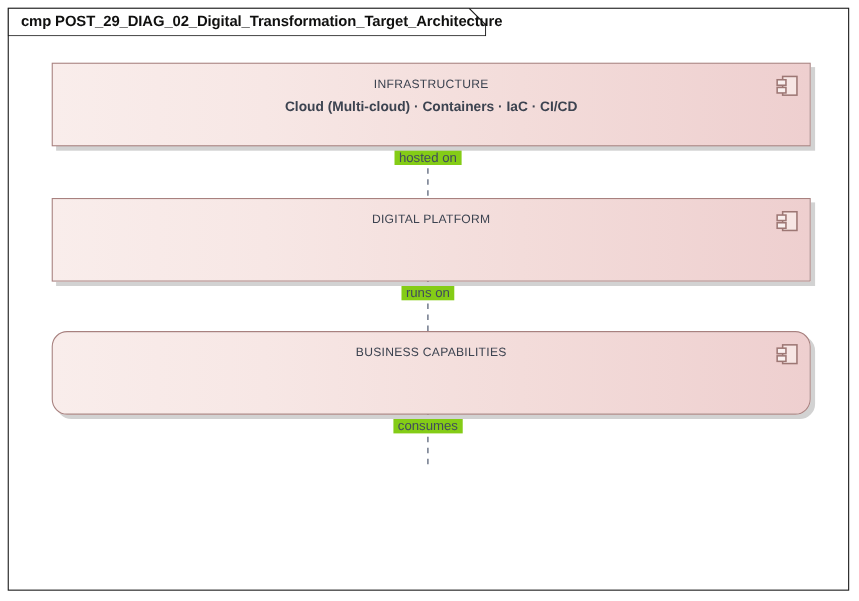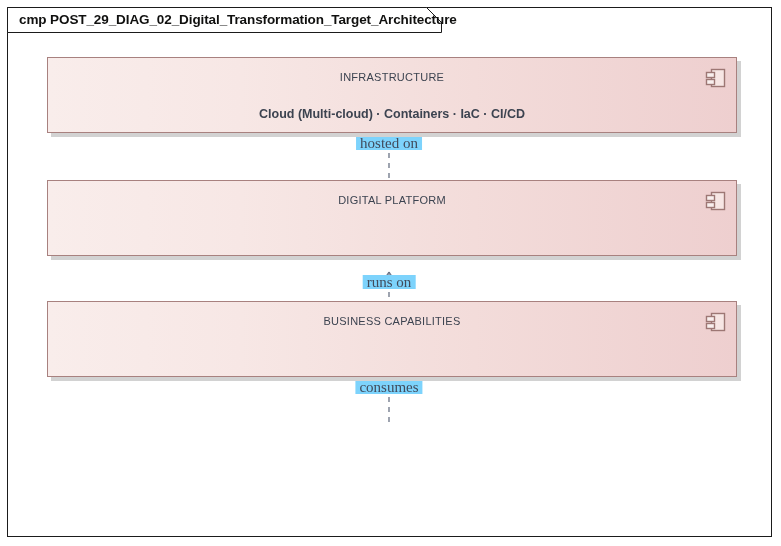--- a/index.html
+++ b/index.html
@@ -94,21 +94,21 @@
     color: #3c4350;
     letter-spacing: 0.25px;
     line-height: 16px;
     font-family: "Liberation Sans", "DejaVu Sans", sans-serif;
   }
   .component-subtitle {
     font-size: 12.5px;
     font-weight: 700;
     color: #3c4350;
     line-height: 20px;
-    margin-top: 19px;
+    margin-top: 2px;
     font-family: "Liberation Sans", "DejaVu Sans", sans-serif;
     text-align: center;
   }
 
   
   .component-icon {
     position: absolute;
     right: 9px;
     top: 9px;
     width: 22px;
@@ -129,26 +129,26 @@
     width: 100%;
     height: 100%;
     display: block;
   }
   .connector-label {
     position: absolute;
     left: 50%;
     transform: translateX(-50%);
     top: 3px;
     white-space: nowrap;
-    font-size: 15px;
+    font-size: 12px;
     color: #414b5c;
-    background: #7dd3fc;
+    background: #84cc16;
     padding: 0 4px;
     line-height: 14px;
-    font-family: Liberation Serif, serif;
+    font-family: Liberation Sans, sans-serif;
   }
 </style>
 </head>
 <body>
 
 <div id="diagram-canvas">
 
   <div class="uml-frame"></div>
 
   <div class="frame-tab">
@@ -182,29 +182,29 @@
     <div class="component-text-wrap">
       <div class="component-title">DIGITAL PLATFORM</div>
     </div>
     <svg class="component-icon" viewBox="0 0 22 22">
       <rect x="6.5" y="2.5" width="13" height="17" fill="#f7e6e4" stroke="#9d7774" stroke-width="1.4"></rect>
       <rect x="1.5" y="5.5" width="8" height="5" fill="#f9efee" stroke="#9d7774" stroke-width="1.4"></rect>
       <rect x="1.5" y="12.5" width="8" height="5" fill="#f9efee" stroke="#9d7774" stroke-width="1.4"></rect>
     </svg>
   </div>
 
-  <div class="connector" style="top:272px; height:45px;">
+  <div class="connector" style="top:256px; height:45px;">
     <svg class="connector-line" viewBox="0 0 2 45" preserveAspectRatio="none" style="overflow:visible;">
       <line x1="1" y1="0" x2="1" y2="45" stroke="#6a7386" stroke-width="1.3" stroke-dasharray="5,5"></line>
       <path d="M1,0 L-3,6 M1,0 L5,6" stroke="#6a7386" stroke-width="1.3" fill="none"></path>
     </svg>
     <div class="connector-label">runs on</div>
   </div>
 
-  <div class="component-box" style="top:301px;">
+  <div class="component-box" style="top:301px;border-radius:14px;">
     <div class="component-text-wrap">
       <div class="component-title">BUSINESS CAPABILITIES</div>
     </div>
     <svg class="component-icon" viewBox="0 0 22 22">
       <rect x="6.5" y="2.5" width="13" height="17" fill="#f7e6e4" stroke="#9d7774" stroke-width="1.4"></rect>
       <rect x="1.5" y="5.5" width="8" height="5" fill="#f9efee" stroke="#9d7774" stroke-width="1.4"></rect>
       <rect x="1.5" y="12.5" width="8" height="5" fill="#f9efee" stroke="#9d7774" stroke-width="1.4"></rect>
     </svg>
   </div>
 

